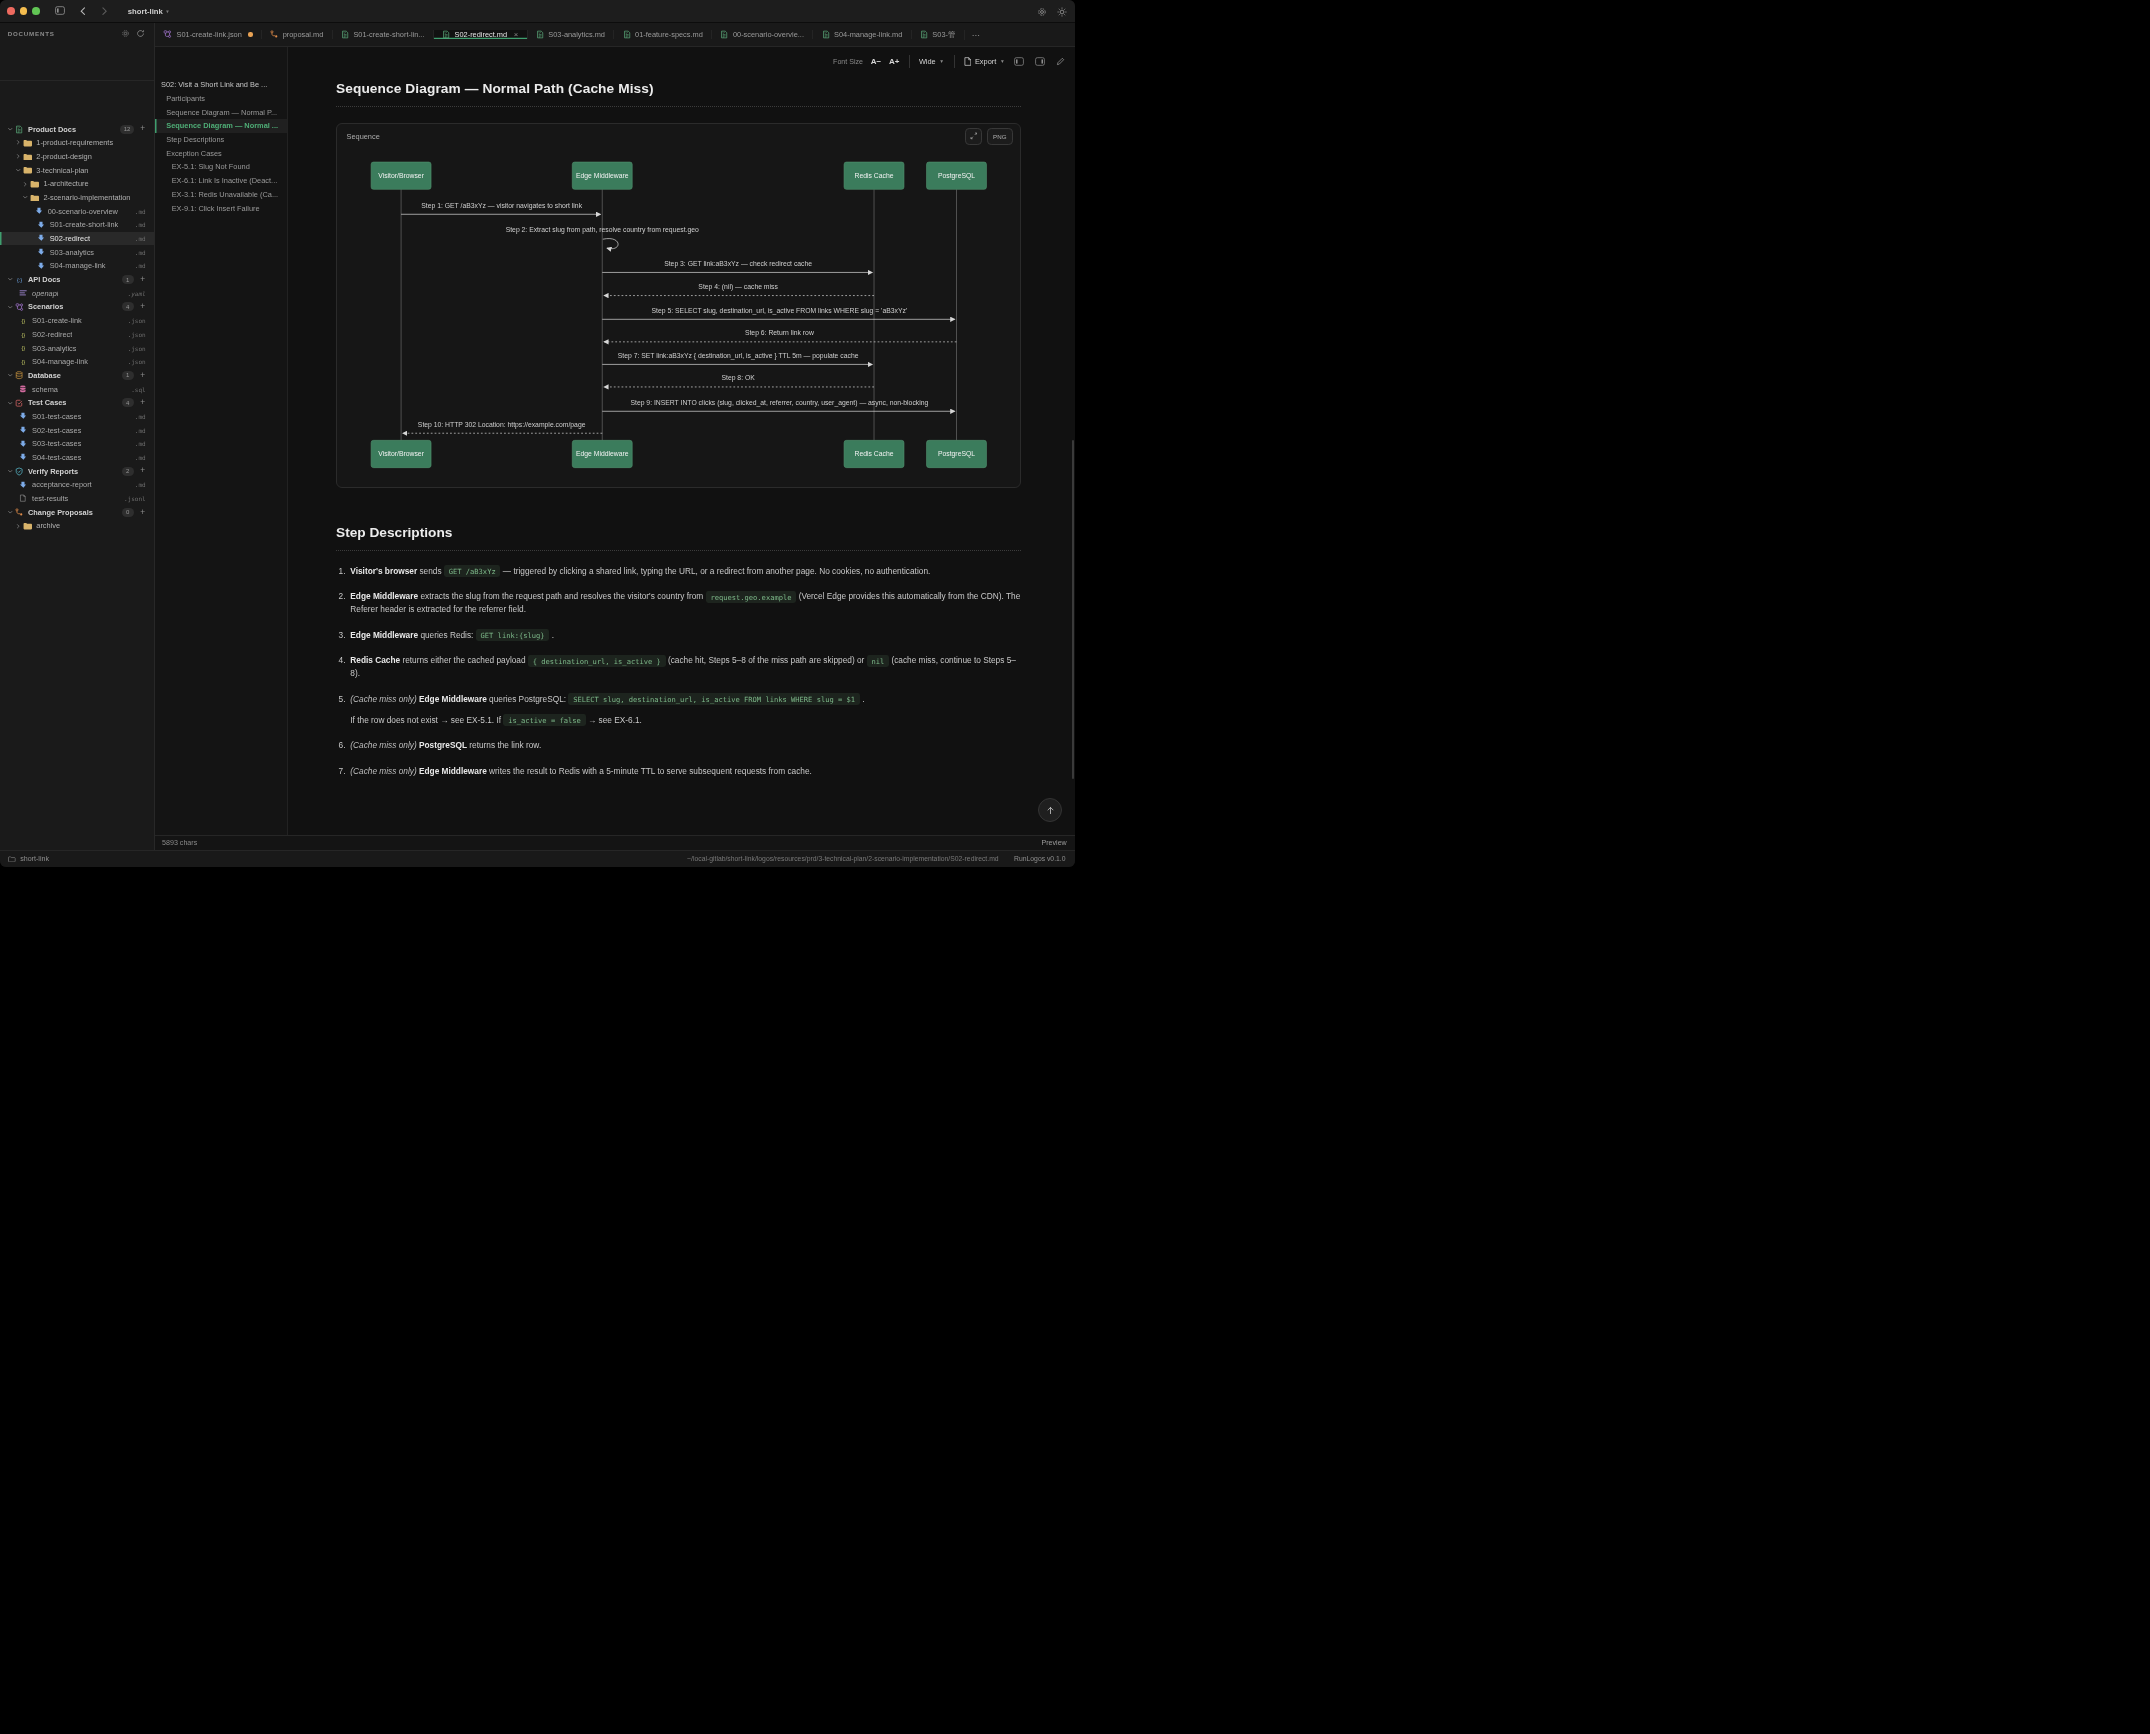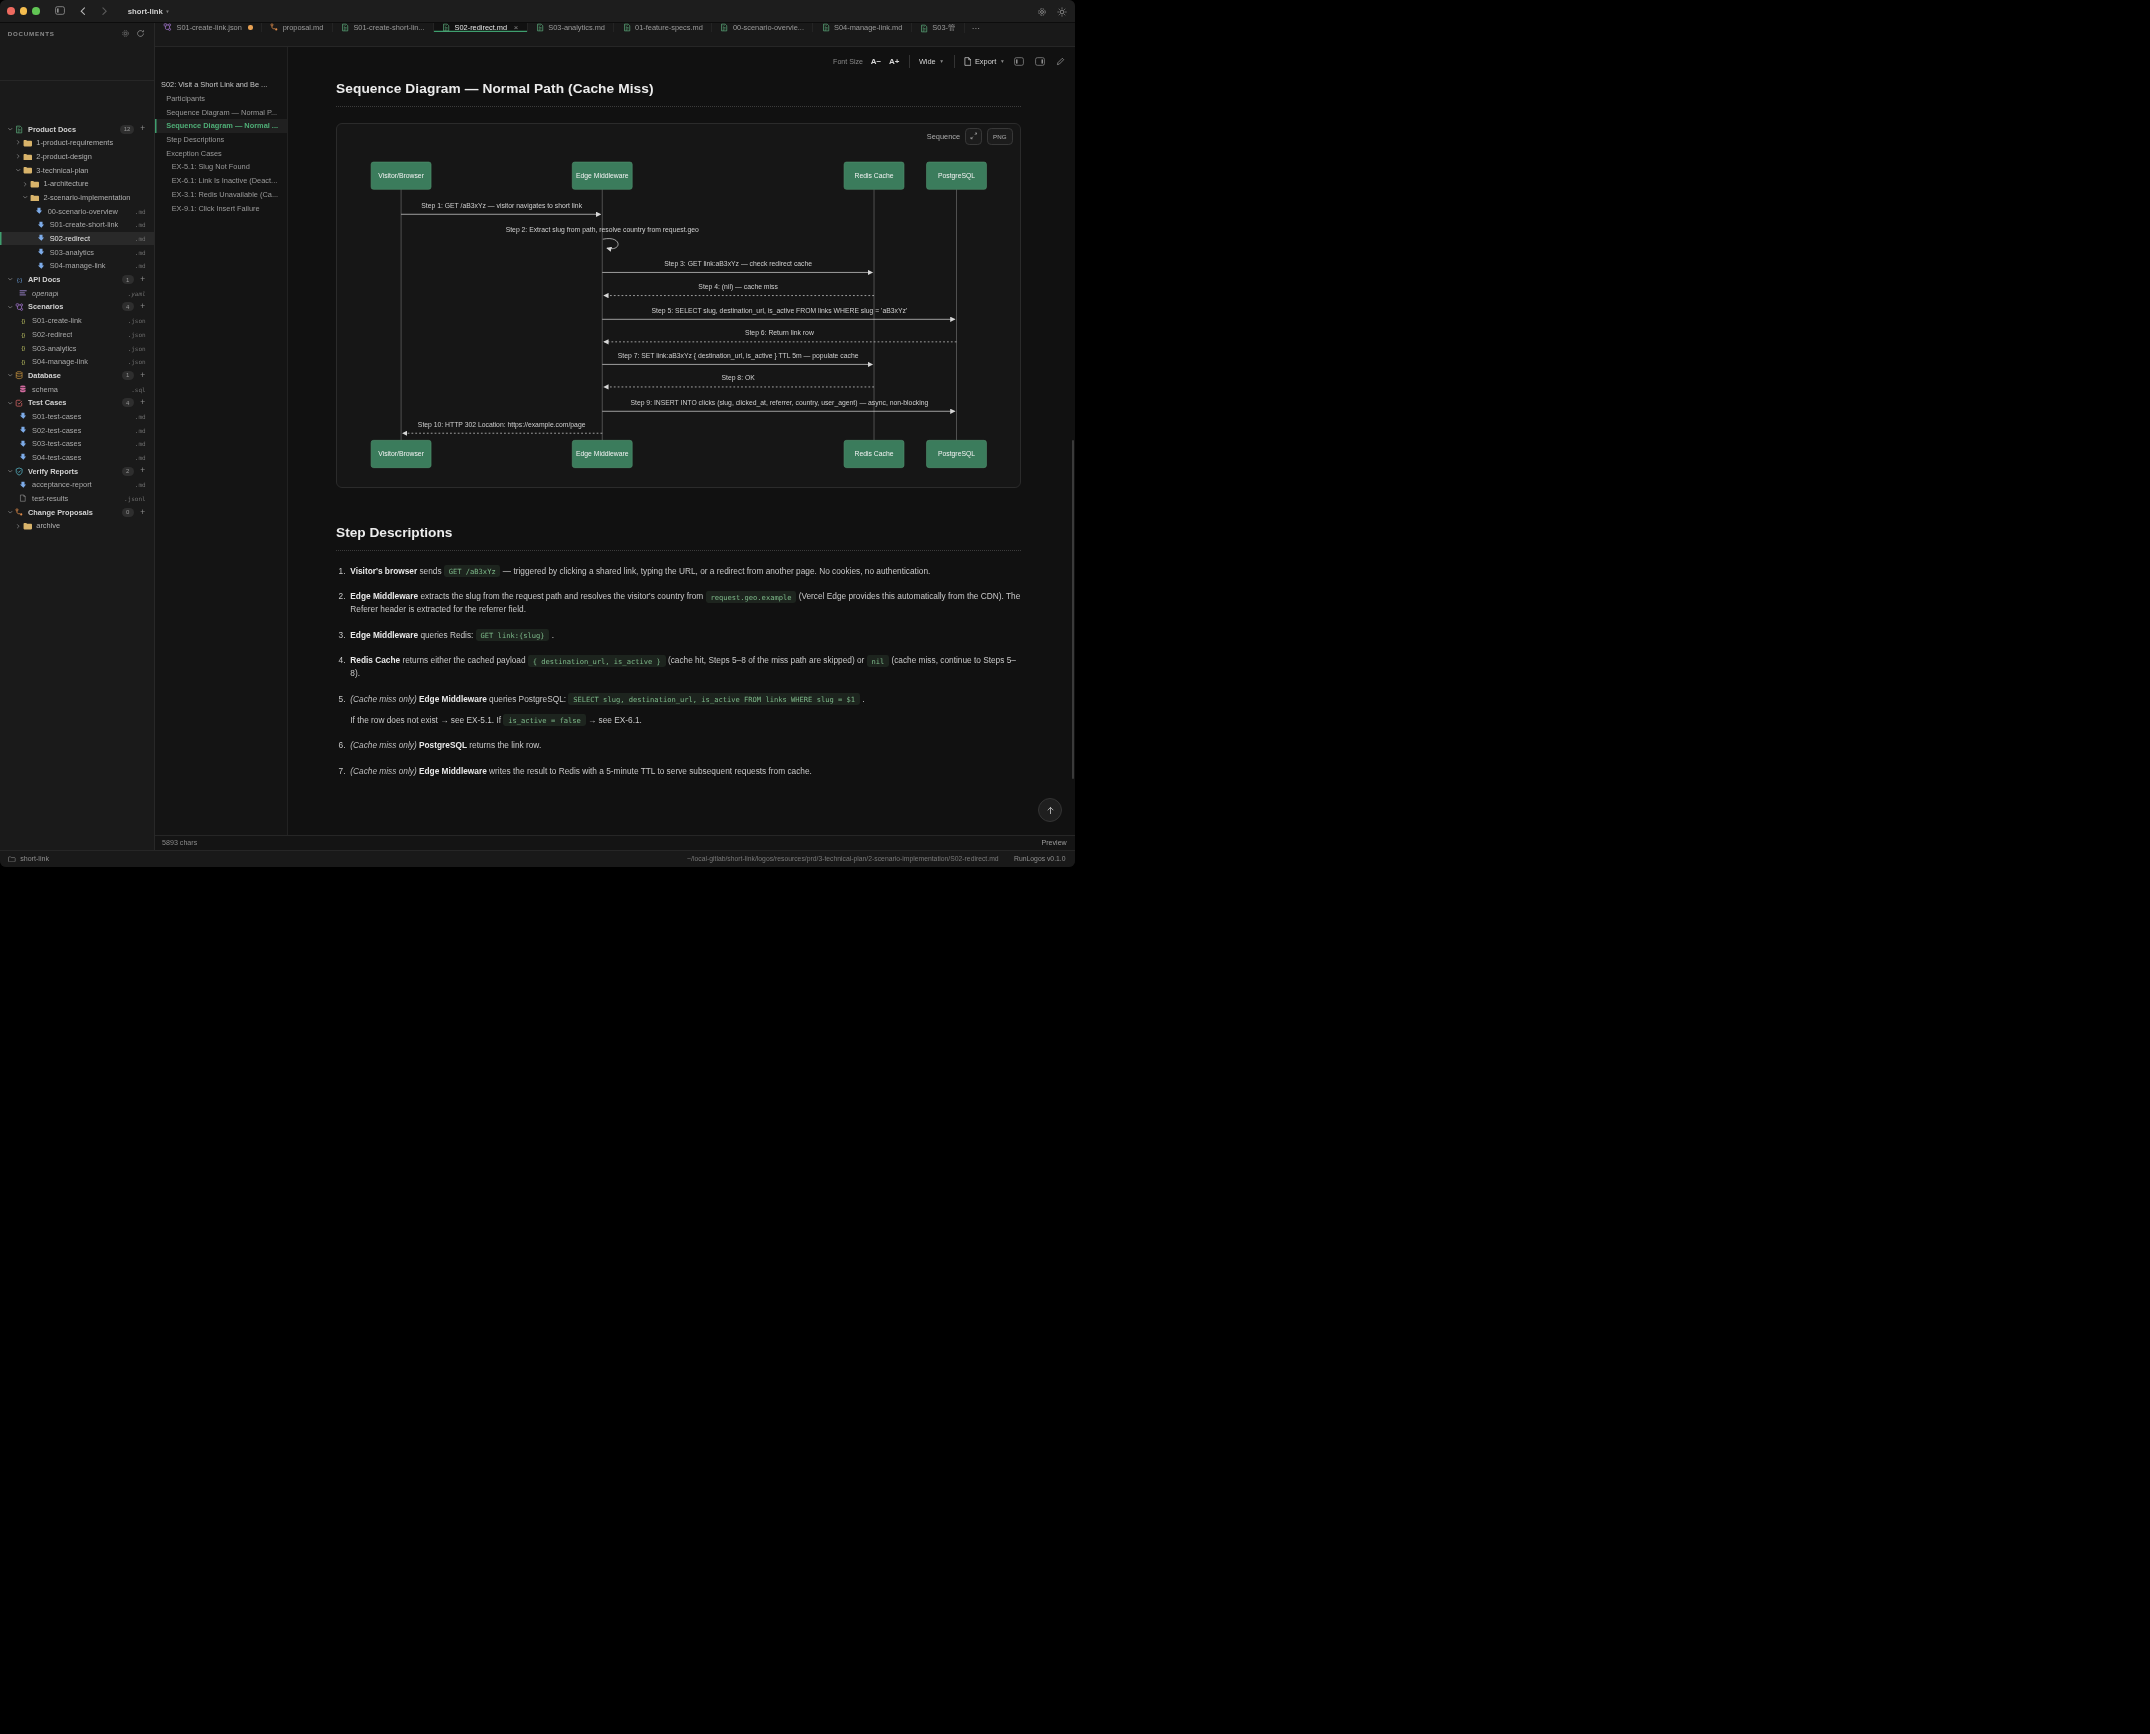--- a/index.html
+++ b/index.html
@@ -13,21 +13,21 @@
   .tb-icons { display:flex; align-items:center; gap:8.3px; margin-left:13px; color:#9a9a9a; }
   .tb-btn { display:flex; align-items:center; justify-content:center; width:14.3px; height:14.3px; border-radius:3px; }
   .tb-title { display:flex; align-items:center; gap:3.6px; margin-left:15.5px; color:#cfcfcf; font-size:7.7px; font-weight:600; }
   .tb-title .caret { color:#777; font-size:4.8px; }
   .tb-right { position:absolute; right:8.3px; top:0; height:23px; display:flex; align-items:center; gap:9.5px; }
 
   
   .mainrow { display:flex; height:827px; }
   .sidebar { width:155px; background:#1a1a1a; border-right:0.6px solid #282828; display:flex; flex-direction:column; flex:none;gap:36px; }
   .rightcol { flex:1; display:flex; flex-direction:column; position:relative; min-width:0; }
-  .tabbar { height:24px; background:#191919; border-bottom:0.6px solid #262626; display:flex; align-items:flex-start; overflow:hidden; }
+  .tabbar { height:24px; background:#191919; border-bottom:0.6px solid #262626; display:flex; align-items:center; overflow:hidden; }
   .midrow { flex:1; display:flex; min-height:0; }
   .toc { width:133px; flex:none; background:#141414; border-right:0.6px solid #222; padding-top:31px; }
   .editor { flex:1; background:#111; position:relative; overflow:hidden; min-width:0; }
   .docfooter { height:15px; border-top:0.6px solid #262626; background:#141414; display:flex; align-items:center; justify-content:space-between; padding:0 8.3px 0 7.1px; }
   .statusbar { height:16.7px; background:#191919; border-top:0.6px solid #262626; display:flex; align-items:center; justify-content:space-between; padding:0 9.5px 0 8.3px; }
 
   
   .sb-head { height:21.4px; display:flex; align-items:center; padding:0 7.1px 0 7.7px; }
   .sb-head .label { font-size:6.2px; font-weight:700; letter-spacing:0.8px; color:#8a8a8a; flex:1; }
   .sb-head .hicon { width:12px; height:12px; display:flex; align-items:center; justify-content:center; margin-left:3.6px; }
@@ -66,21 +66,21 @@
   .toolbar .tl-btn { font-size:8px; font-weight:700; color:#d6d6d6; }
   .toolbar .tl-drop { display:flex; align-items:center; gap:3.6px; font-size:7.4px; color:#d6d6d6; }
   .toolbar .caret { color:#8a8a8a; font-size:4.8px; }
   .toolbar .divider { width:0.6px; height:13px; background:#333; margin:0 1.8px; }
   .toolbar .ticonbtn { display:flex; align-items:center; justify-content:center; width:13px; height:13px; }
 
   .content { padding:0 54px 0 48px; }
   .h1 { margin-top:13px; font-size:13.7px; font-weight:700; color:#ececec; letter-spacing:0.1px; }
   .dotted { border-top:0.9px dotted #3c3c3c; margin-top:10px; }
 
-  .card { margin-top:15.5px; background:#161616; border:0.6px solid #2b2b2b; border-radius:6px;text-align:right; }
+  .card { margin-top:15.5px; background:#161616; border:0.6px solid #2b2b2b; border-radius:6px; }
   .card-head { height:25px; display:flex; align-items:center; padding:0 7.1px 0 9.5px; }
   .card-title { flex:1; font-size:7.4px; color:#aeaeae; }
   .card-btn { display:flex; align-items:center; justify-content:center; height:16.7px; border:0.6px solid #383838; border-radius:4.2px; background:#1c1c1c; margin-left:4.8px; color:#b0b0b0; }
   .card-btn.sq { width:17px; }
   .card-btn.png { padding:0 5.4px; font-size:6.2px; }
 
   .h2 { margin-top:37px; font-size:13.7px; font-weight:700; color:#ececec; }
   .steps { margin-top:14.3px; }
   .step { display:flex; margin-bottom:12.5px; }
   .step-num { width:9.5px; flex:none; text-align:right; margin-right:4.8px; font-size:8.3px; color:#c9c9c9; line-height:1.55; }

